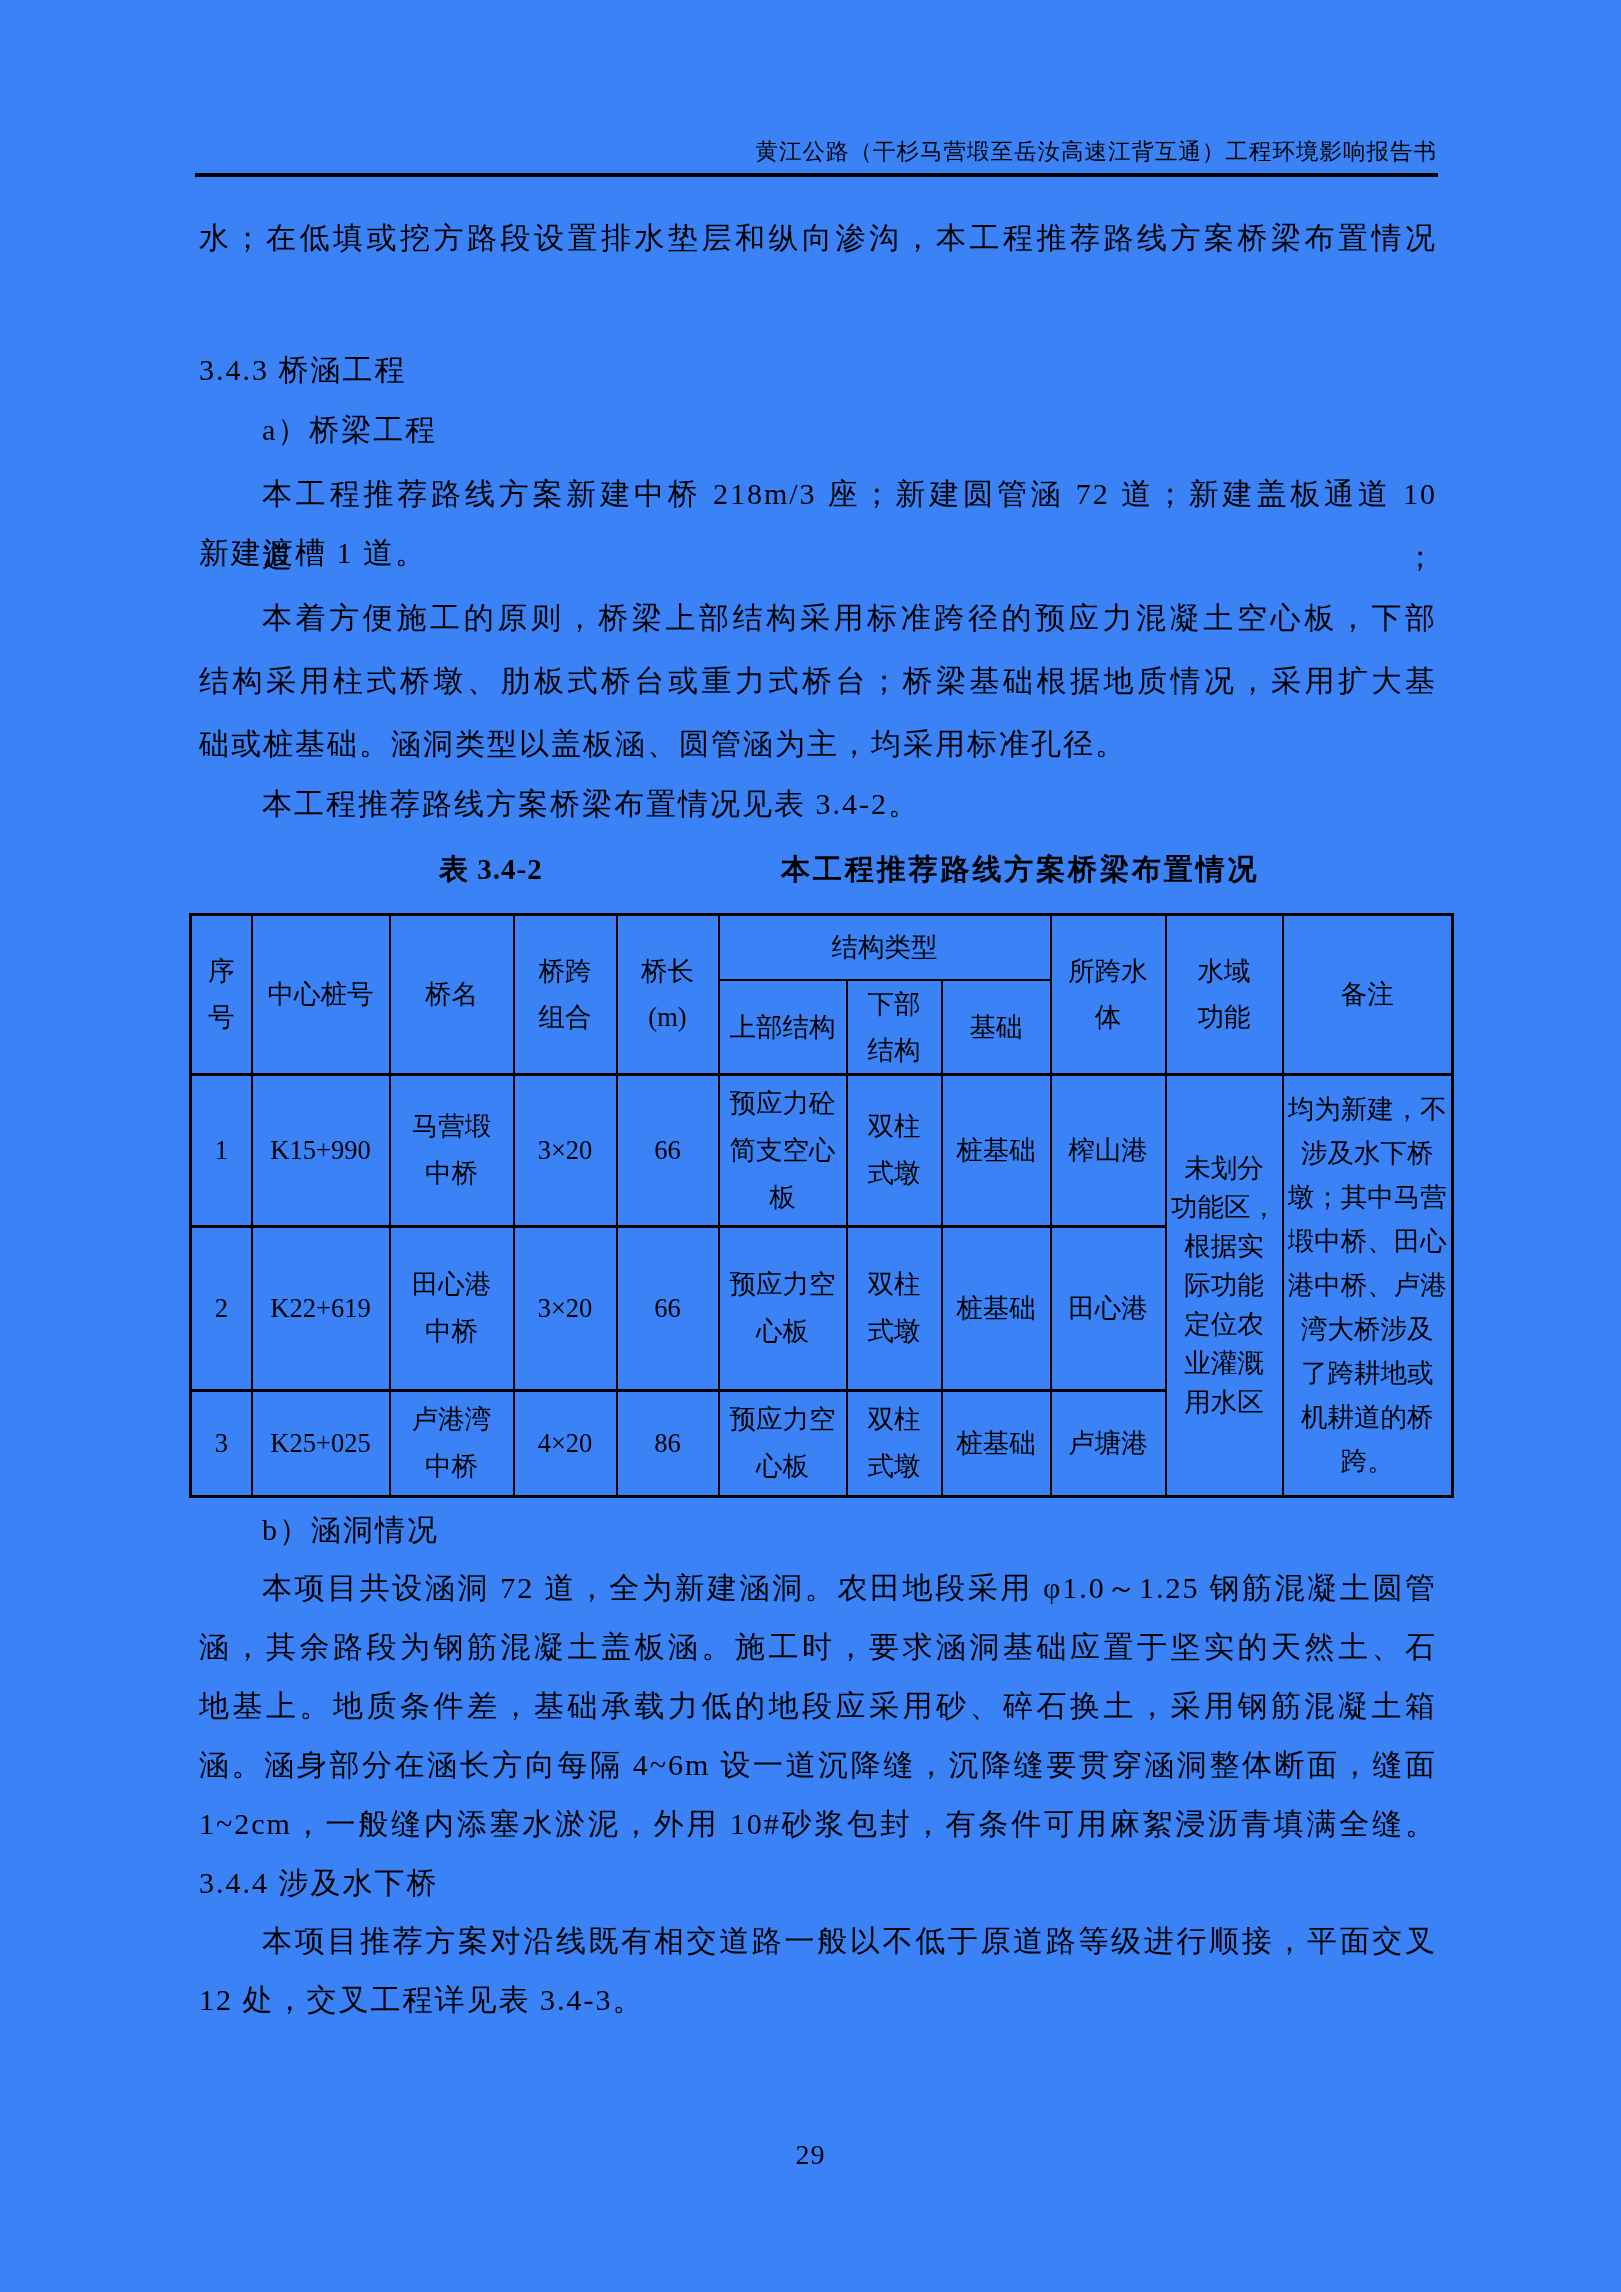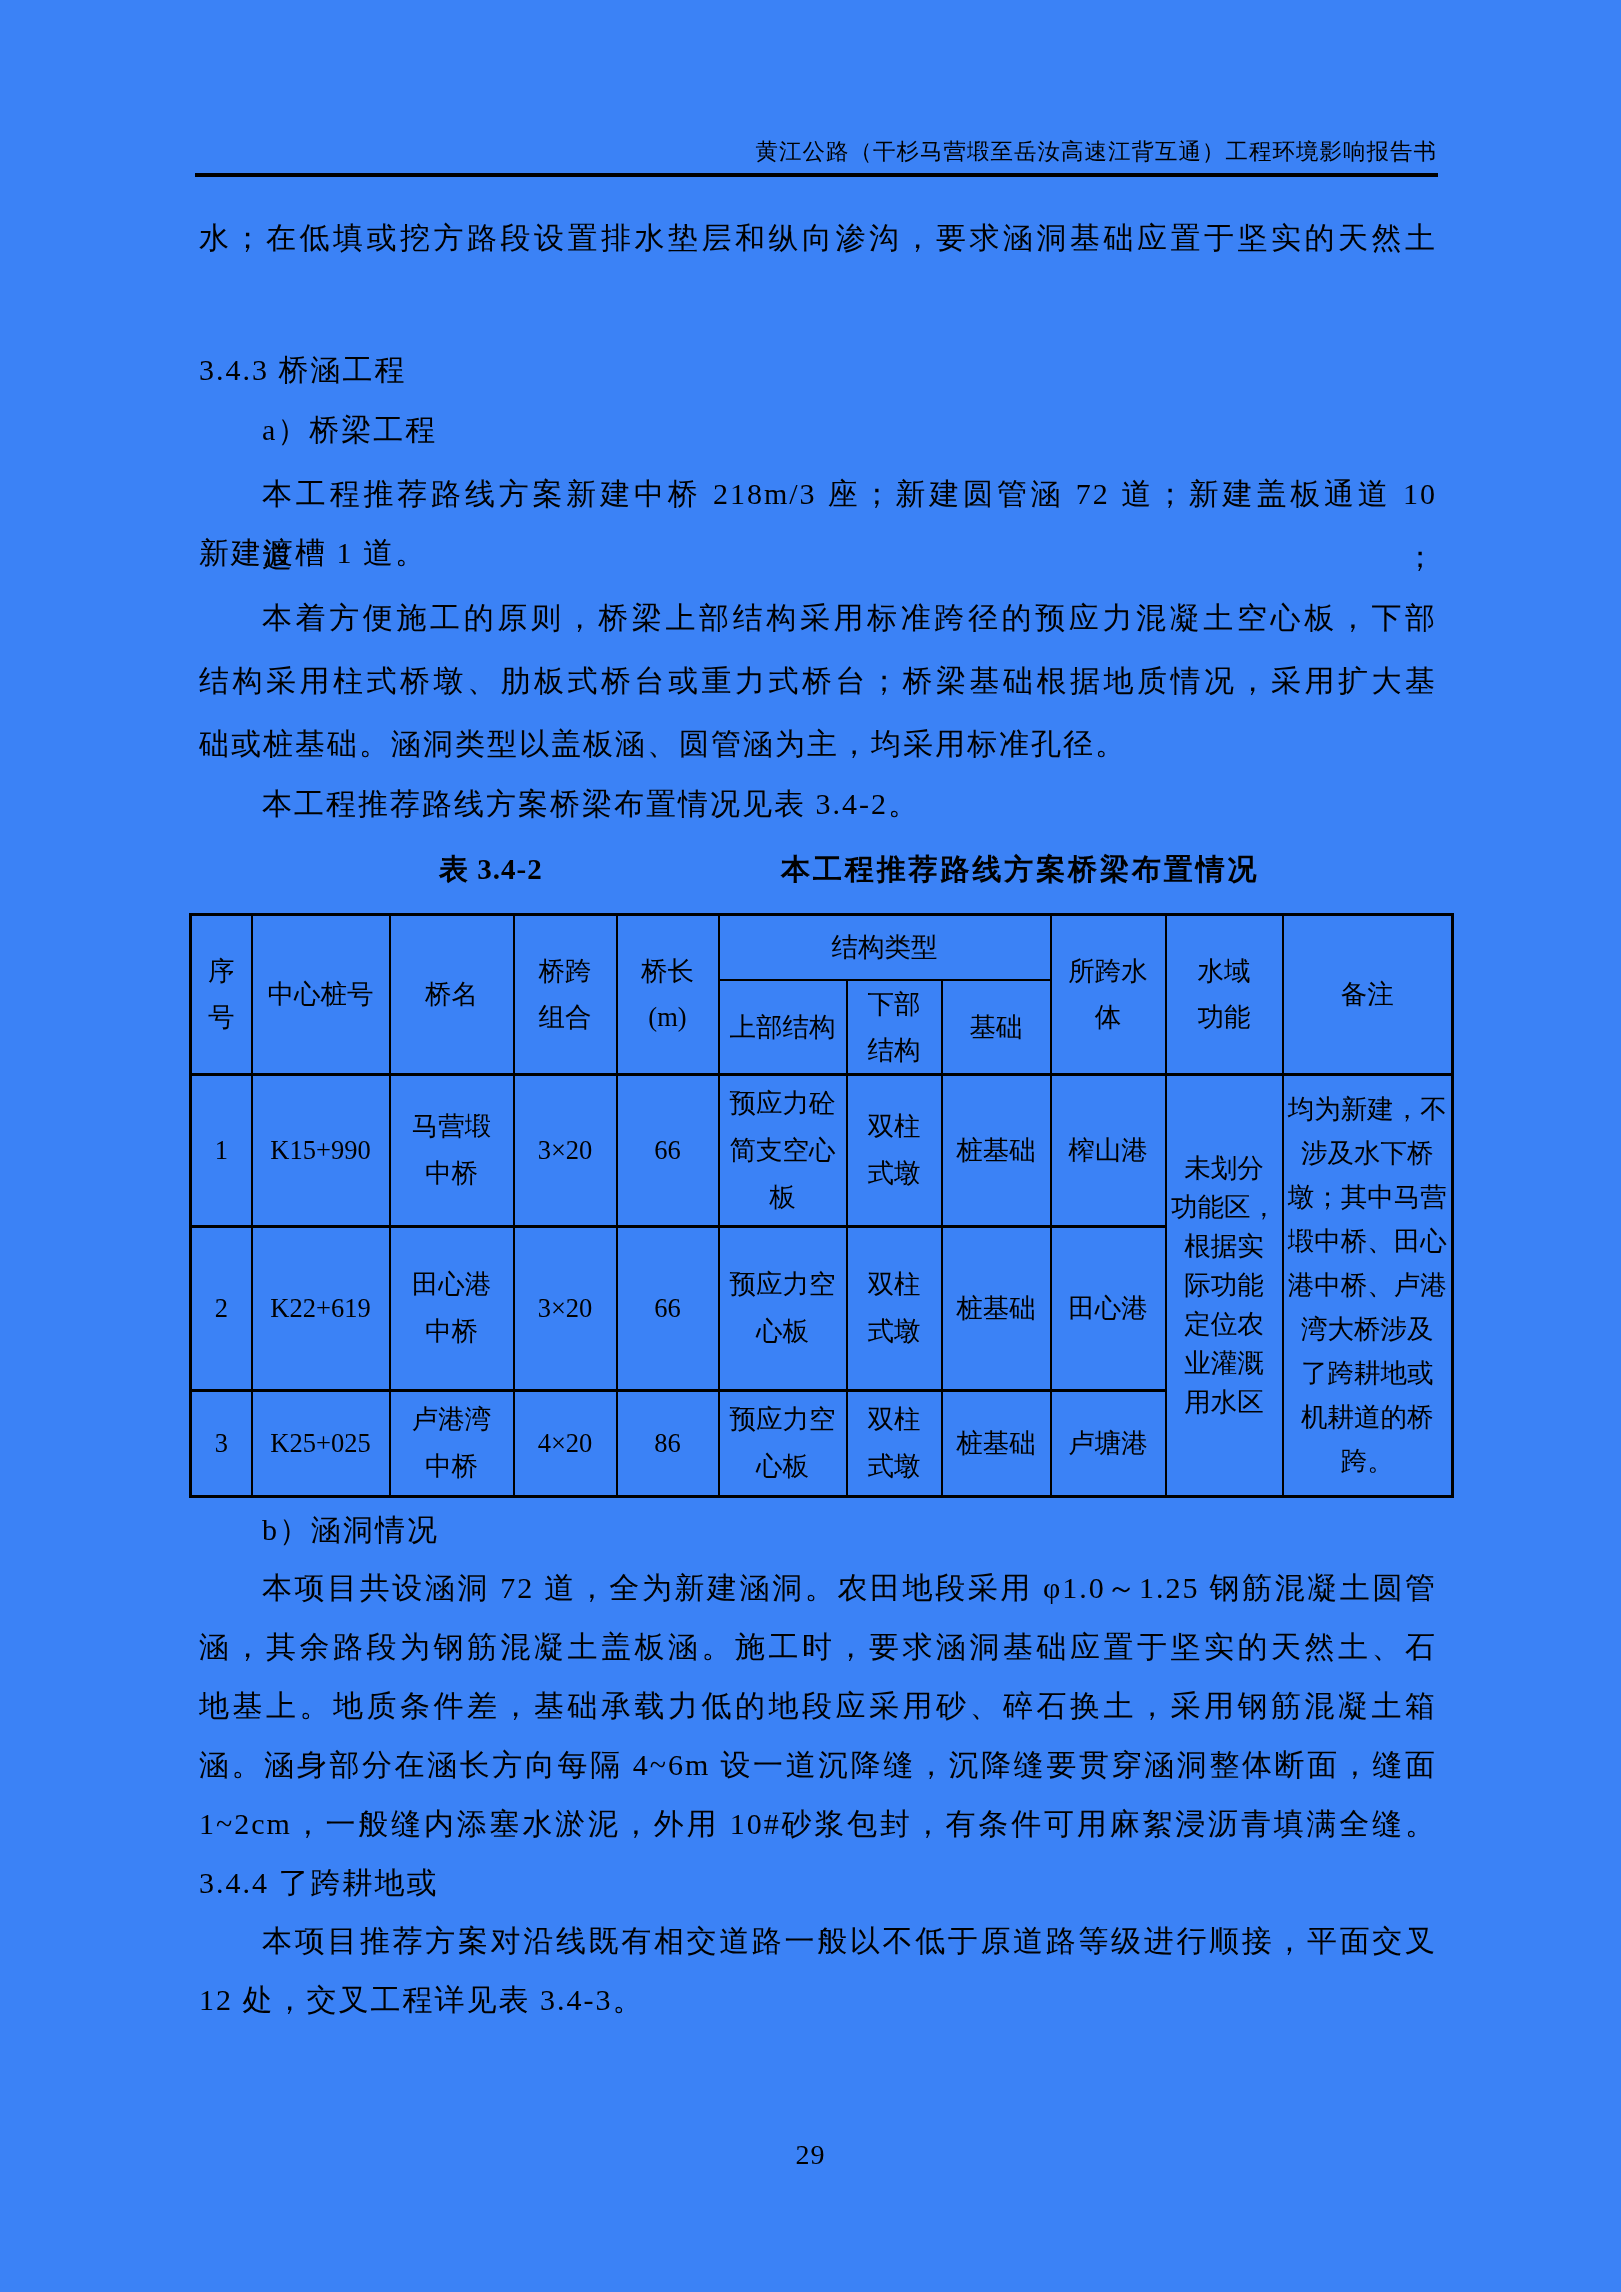--- a/index.html
+++ b/index.html
@@ -69,21 +69,21 @@
   }
 </style>
 </head>
 <body>
 
 <div class="page">
 
   <div class="doc-header">黄江公路（干杉马营塅至岳汝高速江背互通）工程环境影响报告书</div>
   <div class="header-rule"></div>
 
-  <div class="bline fill" style="top:206px">水；在低填或挖方路段设置排水垫层和纵向渗沟，要求涵洞基础应置于坚实的天然土</div>
+  <div class="bline fill" style="top:206px">水；在低填或挖方路段设置排水垫层和纵向渗沟，本工程推荐路线方案桥梁布置情况</div>
   <div class="bline" style="top:338px">3.4.3 桥涵工程</div>
   <div class="bline indent" style="top:398px">a）桥梁工程</div>
   <div class="bline indent fill" style="top:462px">本工程推荐路线方案新建中桥 218m/3 座；新建圆管涵 72 道；新建盖板通道 10 道；</div>
   <div class="bline" style="top:521px">新建渡槽 1 道。</div>
   <div class="bline indent fill" style="top:586px">本着方便施工的原则，桥梁上部结构采用标准跨径的预应力混凝土空心板，下部</div>
   <div class="bline fill" style="top:649px">结构采用柱式桥墩、肋板式桥台或重力式桥台；桥梁基础根据地质情况，采用扩大基</div>
   <div class="bline" style="top:712px">础或桩基础。涵洞类型以盖板涵、圆管涵为主，均采用标准孔径。</div>
   <div class="bline indent" style="top:772px">本工程推荐路线方案桥梁布置情况见表 3.4-2。</div>
 
   <span class="caption-label">表 3.4-2</span>
@@ -187,20 +187,20 @@
     </tr>
   </tbody>
     </table>
 
   <div class="bline indent" style="top:1498px">b）涵洞情况</div>
   <div class="bline indent fill" style="top:1556px">本项目共设涵洞 72 道，全为新建涵洞。农田地段采用 φ1.0～1.25 钢筋混凝土圆管</div>
   <div class="bline fill" style="top:1615px">涵，其余路段为钢筋混凝土盖板涵。施工时，要求涵洞基础应置于坚实的天然土、石</div>
   <div class="bline fill" style="top:1674px">地基上。地质条件差，基础承载力低的地段应采用砂、碎石换土，采用钢筋混凝土箱</div>
   <div class="bline fill" style="top:1733px">涵。涵身部分在涵长方向每隔 4~6m 设一道沉降缝，沉降缝要贯穿涵洞整体断面，缝面</div>
   <div class="bline fill" style="top:1792px">1~2cm，一般缝内添塞水淤泥，外用 10#砂浆包封，有条件可用麻絮浸沥青填满全缝。</div>
-  <div class="bline" style="top:1851px">3.4.4 了跨耕地或</div>
+  <div class="bline" style="top:1851px">3.4.4 涉及水下桥</div>
   <div class="bline indent fill" style="top:1909px">本项目推荐方案对沿线既有相交道路一般以不低于原道路等级进行顺接，平面交叉</div>
   <div class="bline" style="top:1968px">12 处，交叉工程详见表 3.4-3。</div>
 
   <div class="page-number">29</div>
 
 </div>
 
 
 </body></html>

